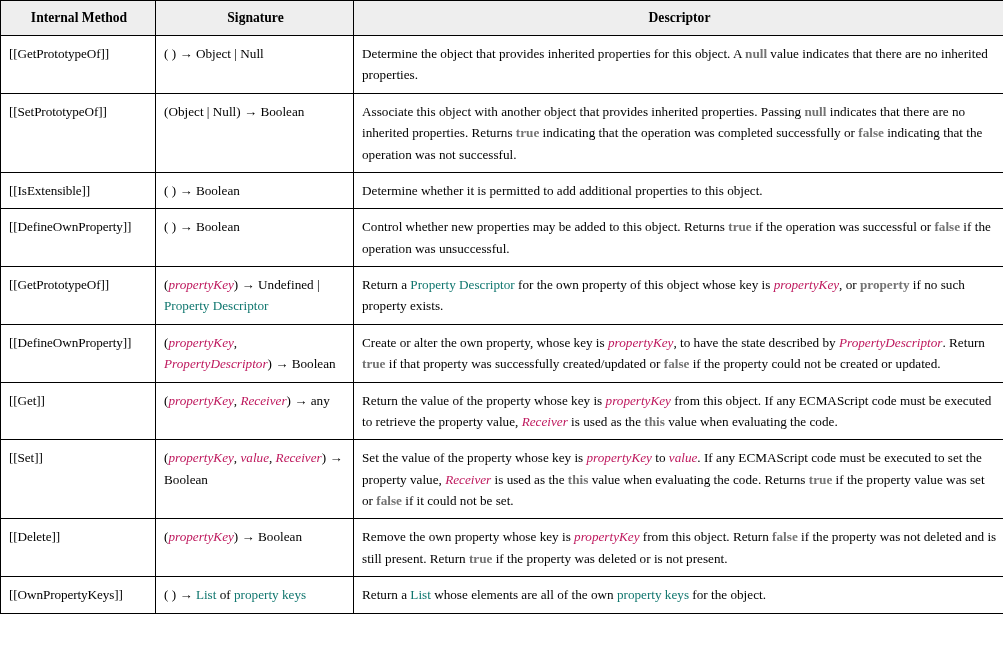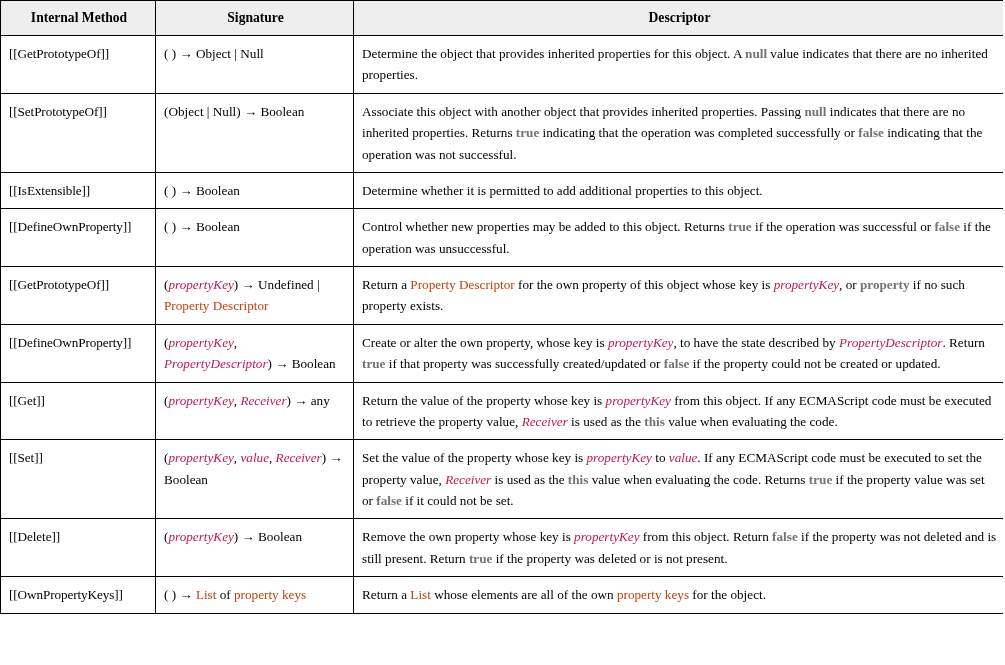--- a/index.html
+++ b/index.html
@@ -46,21 +46,21 @@
   td.method-cell { white-space: nowrap; letter-spacing: -0.1px; }
   td.sig-cell    { }
   td.desc-cell   { }
 
   
   .var {
     color: #be185d;
     font-style: italic;
   }
   .lnk {
-    color: #c2410c;
+    color: #0f766e;
     font-style: normal;
   }
   .kw {
     font-weight: bold;
     color: #737373;
   }
   .it {
   }
   .arrow { font-style: normal; color: #000000; }
 </style>

